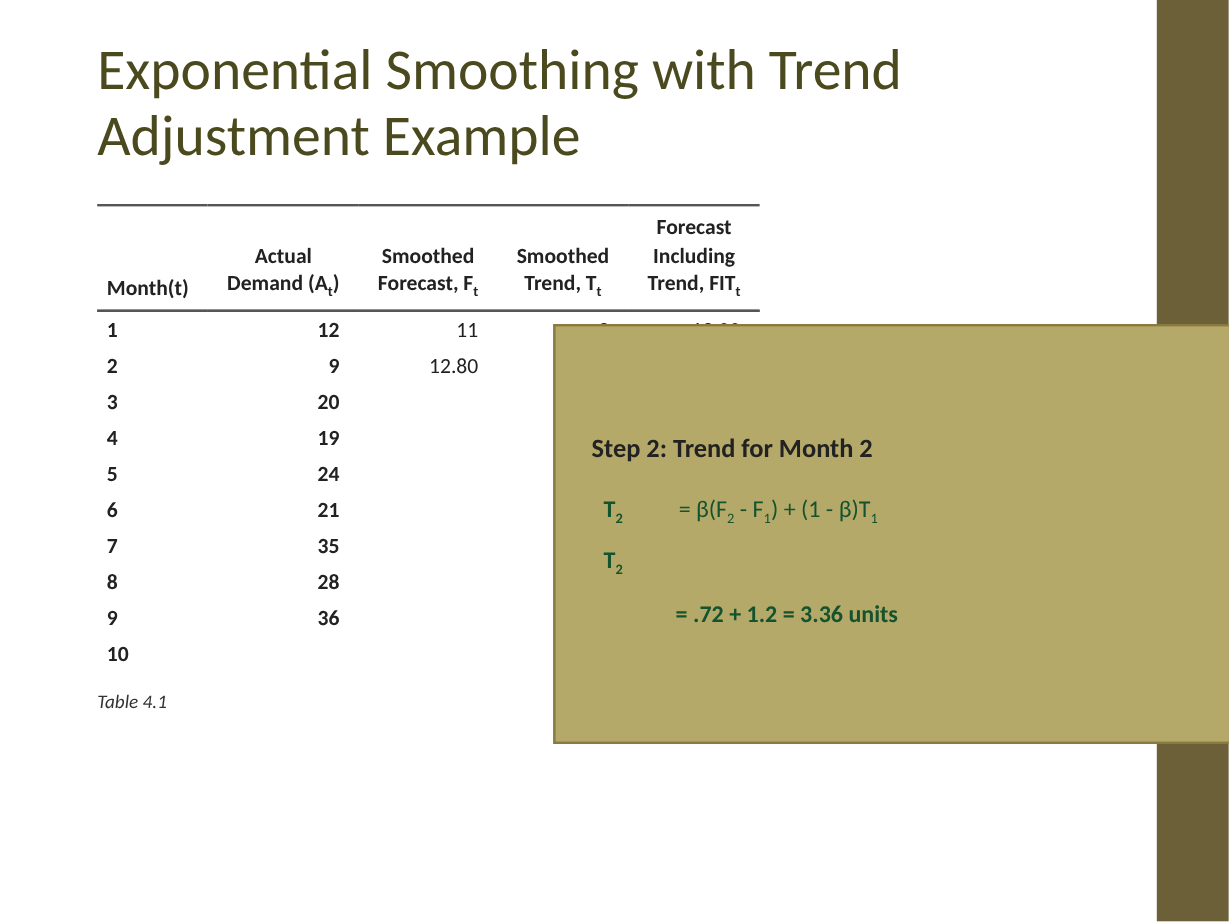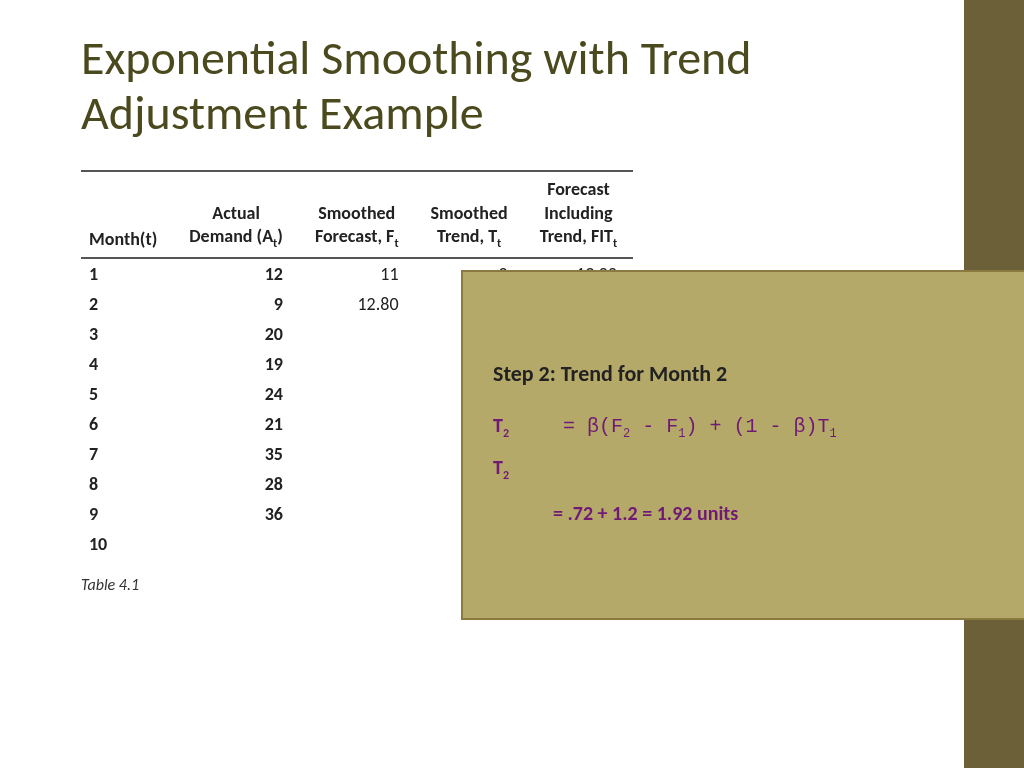--- a/index.html
+++ b/index.html
@@ -120,38 +120,38 @@
 
     .step-title {
       font-size: 22px;
       font-weight: bold;
       color: #222;
       margin-bottom: 20px;
     }
 
     .step-formula {
       font-size: 20px;
-      color: #701a75;
+      color: #14532d;
       line-height: 1.8;
+      margin-left: 10px;
     }
 
     .step-formula .formula-line {
       display: flex;
       align-items: baseline;
       margin-bottom: 4px;
     }
 
     .step-formula .label {
       min-width: 50px;
       font-weight: bold;
     }
 
     .step-formula .eq {
       margin: 0 8px;
-      font-family: Liberation Mono, monospace;
     }
 
     sub {
       font-size: 12px;
     }
 
     .result-line {
       margin-left: 60px;
       font-size: 20px;
       font-weight: bold;
@@ -256,20 +256,20 @@
       <div class="step-box">
         <div class="step-title">Step 2: Trend for Month 2</div>
         <div class="step-formula">
           <div class="formula-line">
             <span class="label">T<sub>2</sub></span>
             <span class="eq">&nbsp;= β(F<sub>2</sub> - F<sub>1</sub>) + (1 - β)T<sub>1</sub></span>
           </div>
           <div class="formula-line">
             <span class="label">T<sub>2</sub></span>
           </div>
-          <div class="result-line">= .72 + 1.2 = 1.92 units</div>
+          <div class="result-line">= .72 + 1.2 = 3.36 units</div>
         </div>
       </div>
     </div>
 
     <div class="table-footer" style="margin-top: 16px;">Table 4.1</div>
   </div>
 </div>
 
 </body></html>

